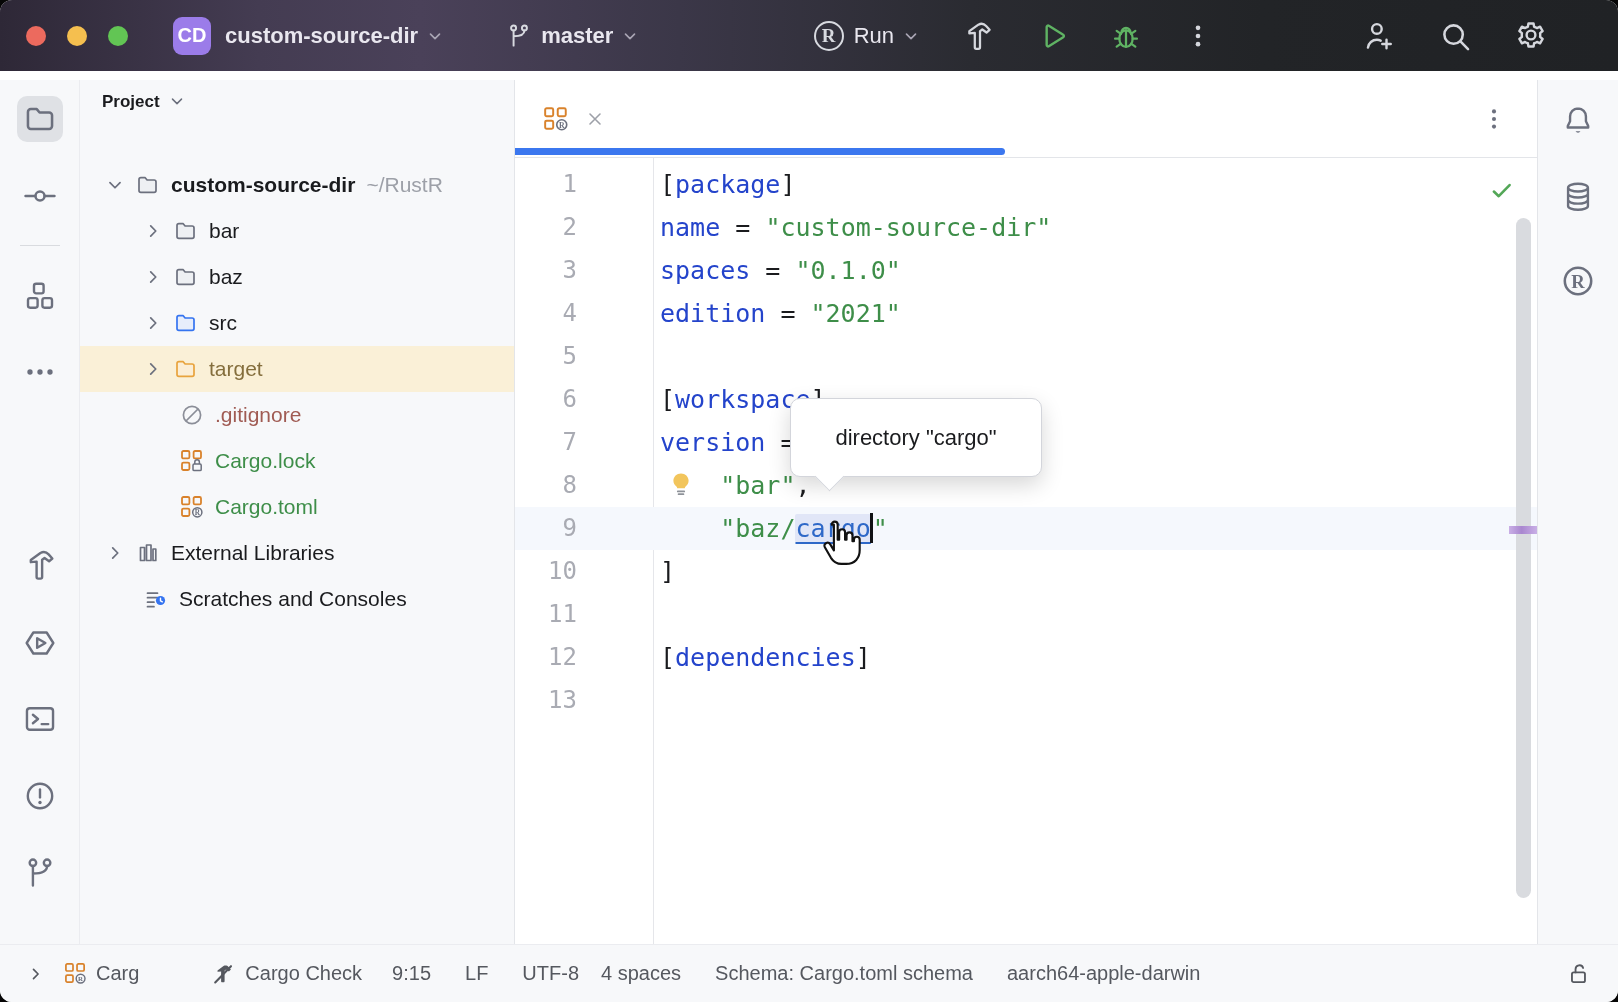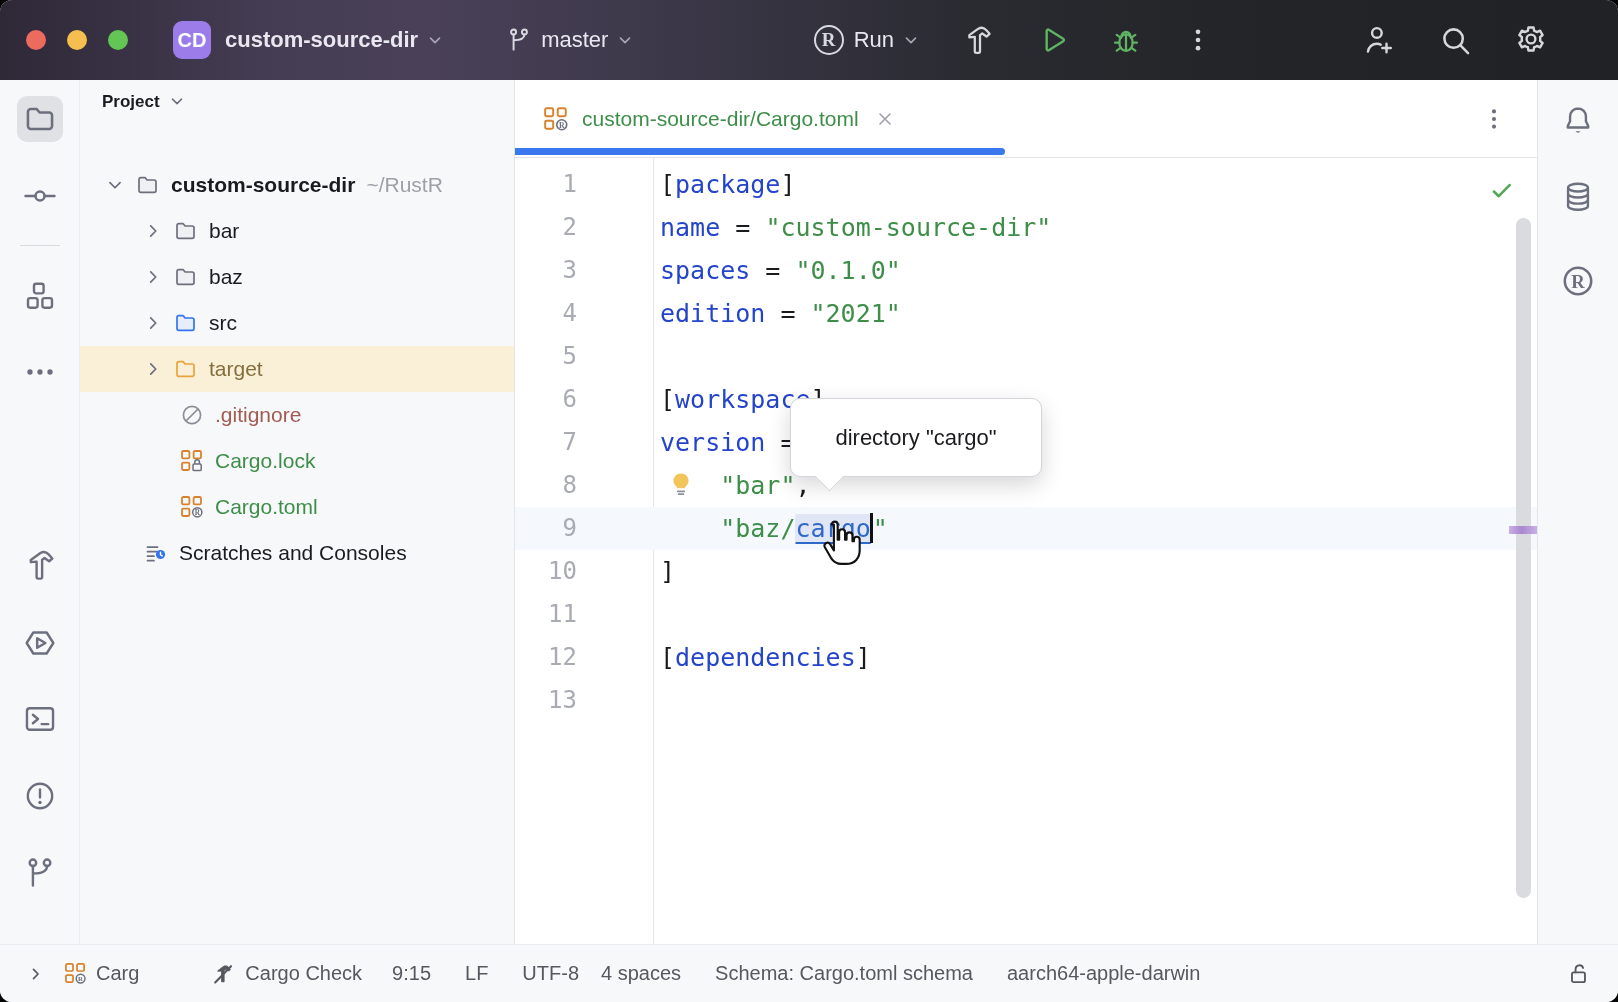--- a/index.html
+++ b/index.html
@@ -1,31 +1,31 @@
 <!DOCTYPE html>
 <html><head>
 <meta charset="utf-8">
 <style>
   html,body{margin:0;padding:0;background:#060606;}
   *{box-sizing:border-box;}
   body{font-family:"Liberation Sans",sans-serif;}
   #window{position:relative;width:1618px;height:1002px;background:#fff;border-radius:12px;overflow:hidden;}
 
   
-  .titlebar{position:absolute;top:0;left:0;right:0;height:80px;display:flex;align-items:center;padding:0 70px 0 26px;
+  .titlebar{position:absolute;top:0;left:0;right:0;height:71px;display:flex;align-items:center;padding:0 70px 0 26px;
     background:linear-gradient(90deg,#2e2837 0%,#443c52 16%,#4a4159 26%,#3b3748 42%,#2a2b31 60%,#222427 78%,#202225 100%);}
   .tl-dot{width:20px;height:20px;border-radius:50%;margin-right:21px;flex:0 0 auto;}
   .tl-red{background:#ec6a5e;} .tl-yellow{background:#f5bf4f;} .tl-green{background:#62c554;}
   .proj-badge{margin-left:24px;width:38px;height:38px;border-radius:9px;background:#9b7ce9;color:#fff;font-weight:700;
     font-size:20px;display:flex;align-items:center;justify-content:center;flex:0 0 auto;}
   .tb-text{color:#e9e7ef;font-size:22px;white-space:nowrap;}
   .tb-name{margin-left:14px;font-weight:600;}
   .tb-chev{margin-left:8px;display:flex;color:#a9a5b4;}
   .branch-group{display:flex;align-items:center;margin-left:62px;color:#d8dae0;}
-  .branch-group .tb-text{margin-left:9px;font-weight:400;}
+  .branch-group .tb-text{margin-left:9px;font-weight:700;}
   .tb-spacer{flex:1;}
   .run-group{display:flex;align-items:center;color:#d8dae0;}
   .tb-icon{display:flex;color:#d5d7dd;margin-left:42px;flex:0 0 auto;cursor:default;}
   .tb-icon.green{color:#5fb363;}
   .gap-wide{margin-left:150px;}
   .r-logo{width:30px;height:30px;border-radius:50%;border:2px solid currentColor;display:flex;align-items:center;justify-content:center;
     font-family:"Liberation Serif",serif;font-weight:700;font-size:19px;}
 
   
   .main{position:absolute;top:80px;bottom:58px;left:0;right:0;display:flex;}
@@ -361,20 +361,33 @@
                   <rect x="13.6" y="2" width="7.4" height="7.4" rx="1.4"></rect>
                   <rect x="2" y="13.6" width="7.4" height="7.4" rx="1.4"></rect>
                 </g>
                 <circle cx="17.3" cy="17.3" r="4.6" stroke="#6c707e" stroke-width="1.5"></circle>
                 <text x="17.3" y="20" text-anchor="middle" font-family="Liberation Serif,serif" font-weight="bold" font-size="7.2" fill="#6c707e">R</text>
               </svg>
           </span>
           <span class="lbl-vcs-green">Cargo.toml</span>
         </div>
 
+        <div class="trow ind0">
+          <span class="chev">
+            <svg width="22" height="22" viewBox="0 0 24 24" fill="none" stroke="currentColor" stroke-width="1.9" stroke-linecap="round" stroke-linejoin="round">
+                <path d="M9.5 6.5l5.5 5.5-5.5 5.5"></path>
+              </svg>
+          </span>
+          <span class="ficon">
+            <svg width="24" height="24" viewBox="0 0 24 24" fill="none" stroke="#6c707e" stroke-width="1.7" stroke-linejoin="round">
+                <path d="M4.5 19.5V6.5h4v13h-4zM10.5 19.5V4H15v15.5h-4.5zM17 19.5V8h2.8v11.5H17z"></path>
+              </svg>
+          </span>
+          <span>External Libraries</span>
+        </div>
 
         <div class="trow ind1" style="padding-left:64px;">
           <span class="ficon">
             <svg width="24" height="24" viewBox="0 0 24 24" fill="none">
                 <g stroke="#6c707e" stroke-width="1.7" stroke-linecap="round">
                   <path d="M3.5 6.2h10M3.5 10.7h10M3.5 15.2h6.5M3.5 19.7h6.5"></path>
                 </g>
                 <circle cx="16.5" cy="13.5" r="4.6" fill="#3574f0"></circle>
                 <path d="M16.5 11.3v2.5l1.8 1" stroke="#fff" stroke-width="1.4" fill="none" stroke-linecap="round"></path>
               </svg>
@@ -392,21 +405,20 @@
             <svg width="26" height="26" viewBox="0 0 24 24" fill="none">
                 <g stroke="#d9822b" stroke-width="1.8">
                   <rect x="2" y="2" width="7.4" height="7.4" rx="1.4"></rect>
                   <rect x="13.6" y="2" width="7.4" height="7.4" rx="1.4"></rect>
                   <rect x="2" y="13.6" width="7.4" height="7.4" rx="1.4"></rect>
                 </g>
                 <circle cx="17.3" cy="17.3" r="4.6" stroke="#6c707e" stroke-width="1.5"></circle>
                 <text x="17.3" y="20" text-anchor="middle" font-family="Liberation Serif,serif" font-weight="bold" font-size="7.2" fill="#6c707e">R</text>
               </svg>
           </span>
-          <span class="tab-title">custom-source-dir/Cargo.toml</span>
           <span class="tab-close">
             <svg width="20" height="20" viewBox="0 0 24 24" fill="none" stroke="currentColor" stroke-width="1.9" stroke-linecap="round">
                 <path d="M6 6l12 12M18 6L6 18"></path>
               </svg>
           </span>
         </div>
         <span class="tab-opts">
           <svg width="26" height="26" viewBox="0 0 24 24" fill="currentColor">
               <circle cx="12" cy="5" r="1.9"></circle>
               <circle cx="12" cy="12" r="1.9"></circle>

